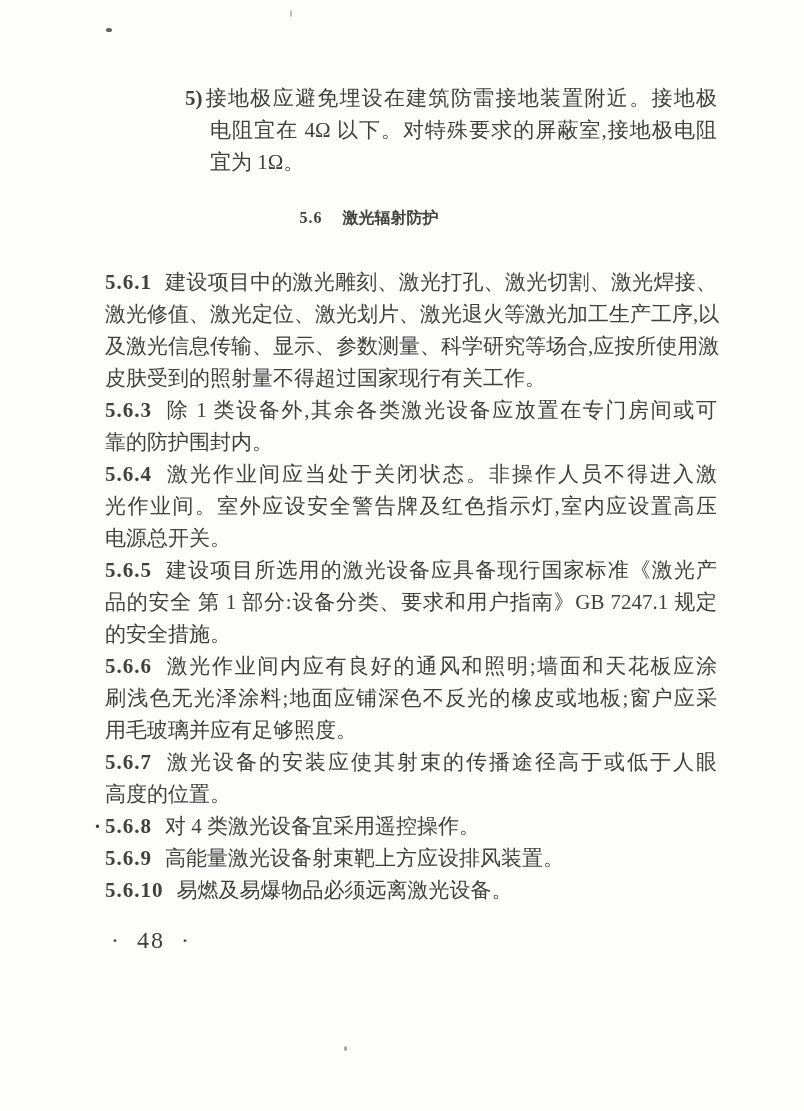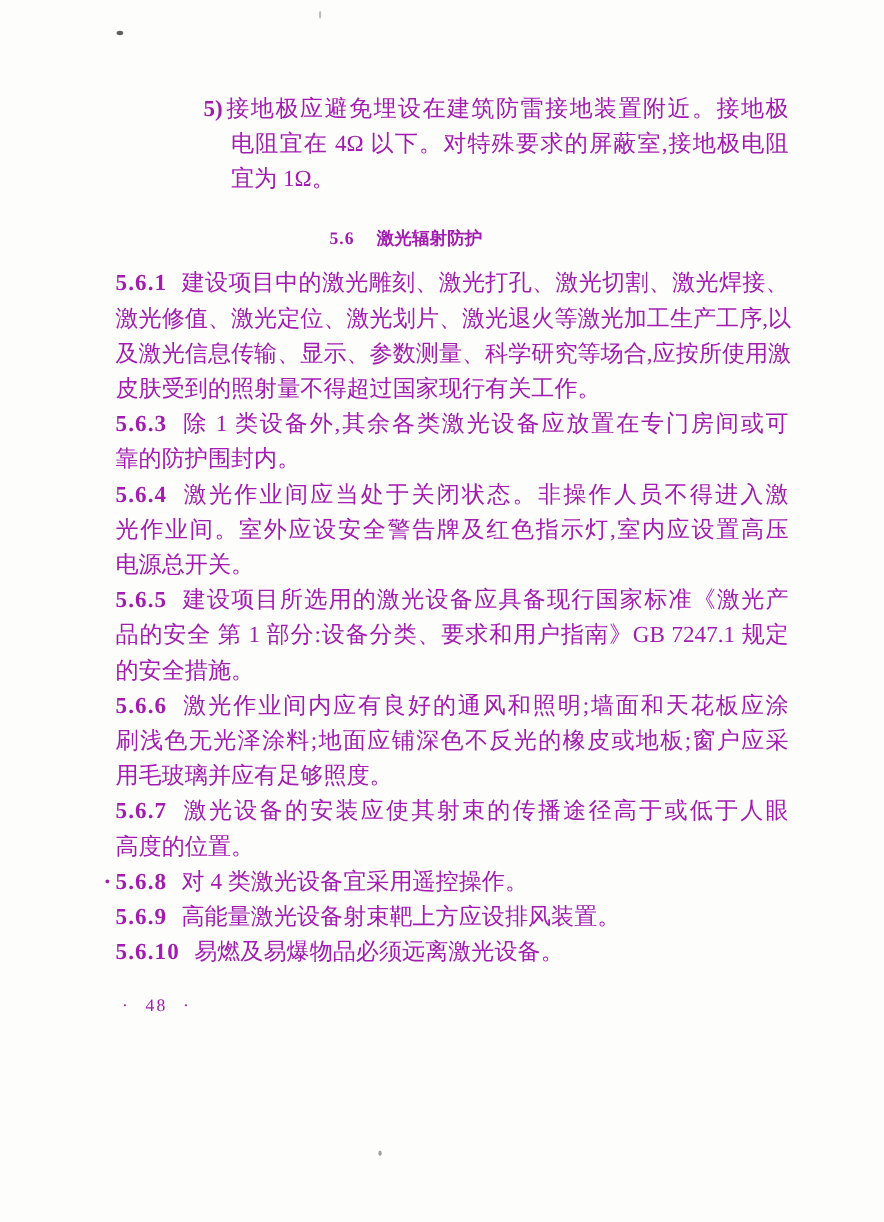--- a/index.html
+++ b/index.html
@@ -6,21 +6,21 @@
   body {
     width: 804px; height: 1111px;
     background: #f6f6f4;
     font-family: "Liberation Serif", "DejaVu Serif", serif;
     overflow: hidden;
   }
   .page {
     position: relative;
     width: 804px; height: 1111px;
     background: #fdfdfc;
-    color: #a21caf;
+    color: #404040;
   }
   .speck { position: absolute; background: #444; border-radius: 50%; }
   .speck-a { left: 106px; top: 28px; width: 6px; height: 4px; opacity: .85; }
   .speck-b { left: 290px; top: 10px; width: 2px; height: 7px; opacity: .35; }
   .speck-c { left: 344px; top: 1046px; width: 3px; height: 5px; opacity: .5; }
 
   .content {
     position: absolute;
     left: 105px; top: 0;
     width: 612px;
@@ -54,31 +54,31 @@
     line-height: 32px;
     text-align: center;
     position: relative;
     left: -42px;
     font-weight: bold;
     font-size: 16px;
     white-space: nowrap;
   }
   .section-header .sec-num { margin-right: 20px; letter-spacing: 1px; }
 
-  .paras { margin-top: 7px; }
+  .paras { margin-top: 32px; }
   .para { position: relative; }
   .artifact-dot {
     position: absolute;
     left: -11px; top: 0;
     font-weight: bold;
   }
   .footer {
     margin-top: 20px;
     margin-left: 6px;
-    font-size: 16px;
+    font-size: 24px;
     line-height: 28px;
     letter-spacing: 2px;
     word-spacing: 8px;
     text-align: left;
   }
 </style>
 </head>
 <body>
 
 <div class="page">

